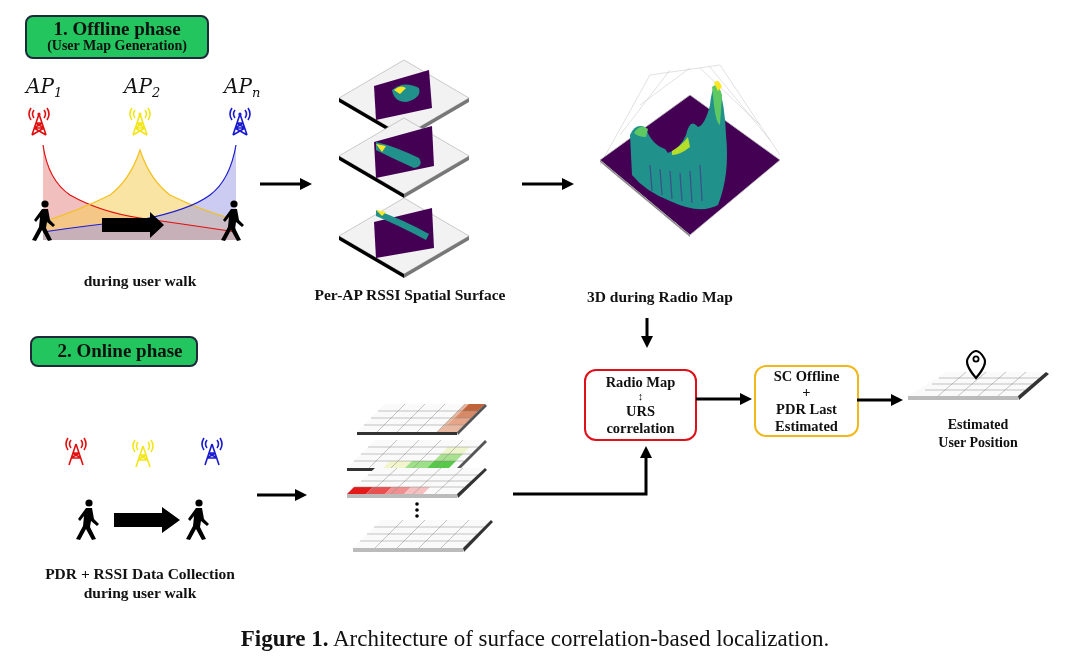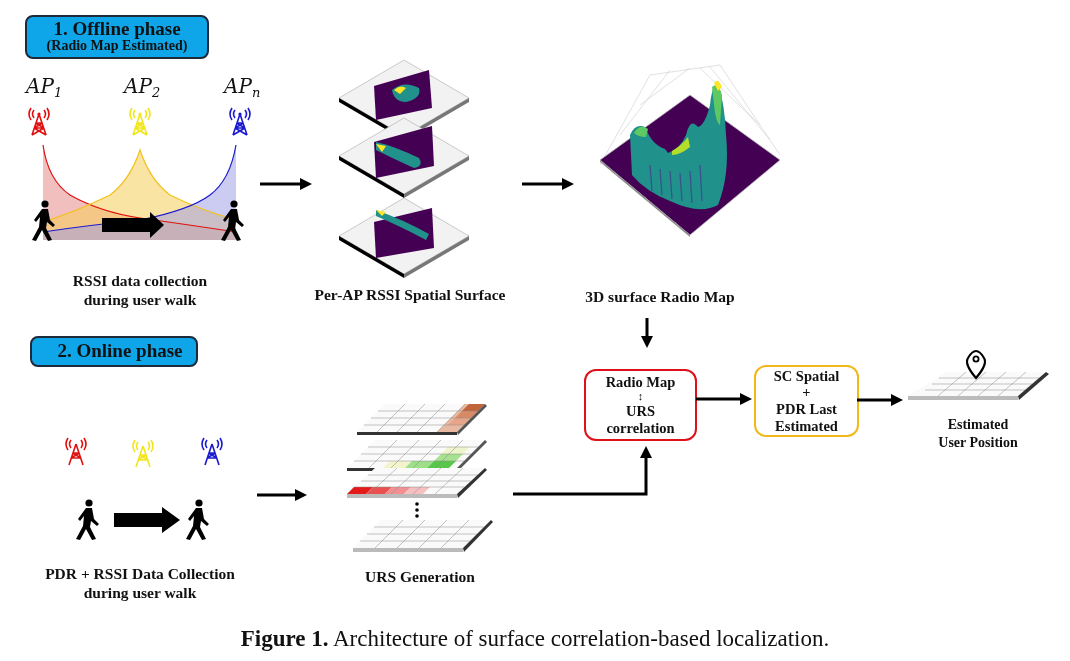--- a/index.html
+++ b/index.html
@@ -1,33 +1,33 @@
 <!DOCTYPE html>
 <html><head>
 <meta charset="utf-8">
 <style>
   html, body { margin:0; padding:0; background:#ffffff; }
   body { width:1070px; height:661px; position:relative; overflow:hidden; font-family:"Liberation Serif","DejaVu Serif",serif; color:#111; }
-  .phase-box { position:absolute; border:2px solid #1e2a3a; border-radius:8px; background:#0ea5e9; text-align:center; font-weight:bold; line-height:1.05; }
+  .phase-box { position:absolute; border:2px solid #1e2a3a; border-radius:8px; background:#22c55e; text-align:center; font-weight:bold; line-height:1.05; }
   .phase-title { font-size:19px; }
   .phase-sub { font-size:14px; }
   .label { position:absolute; text-align:center; font-weight:bold; font-size:15.5px; line-height:1.25; }
   .ap-label { position:absolute; font-family:"DejaVu Serif",serif; font-style:italic; font-size:20px; }
   .ap-label sub { font-size:13px; font-style:italic; vertical-align:-4px; }
   .flow-box { position:absolute; border:2.5px solid; border-radius:12px; background:#fff; text-align:center; font-weight:bold; font-size:14.5px; line-height:1.15; display:flex; flex-direction:column; justify-content:center; }
   .caption { position:absolute; left:0; width:1070px; top:626px; text-align:center; font-size:23px; }
   .caption b { font-weight:bold; }
   svg { position:absolute; overflow:visible; }
 </style>
 </head>
 <body>
 
 <div class="phase-box" style="left:25px;top:15px;width:180px;height:40px;">
   <div class="phase-title" style="margin-top:2px;">1. Offline phase</div>
-  <div class="phase-sub">(Radio Map Estimated)</div>
+  <div class="phase-sub">(User Map Generation)</div>
 </div>
 
 <div class="ap-label" style="left:26px;top:74px;">
   <span>AP</span><sub>1</sub>
 </div>
 <div class="ap-label" style="left:124px;top:74px;">
   <span>AP</span><sub>2</sub>
 </div>
 <div class="ap-label" style="left:224px;top:74px;">
   <span>AP</span><sub>n</sub>
@@ -68,21 +68,20 @@
 <svg width="28" height="42" style="left:30px;top:200px;" viewBox="0 0 28 42">
   <circle cx="15" cy="4" r="3.6" fill="#000"></circle>
     <path d="M12 9 L18 9 L20 20 L25 25 L23 27 L17 22 L16 28 L22 40 L18 41 L12 30 L6 41 L2 40 L9 27 L10 17 L6 22 L4 20 Z" fill="#000"></path>
 </svg>
 <svg width="28" height="42" style="left:219px;top:200px;" viewBox="0 0 28 42">
   <circle cx="15" cy="4" r="3.6" fill="#000"></circle>
     <path d="M12 9 L18 9 L20 20 L25 25 L23 27 L17 22 L16 28 L22 40 L18 41 L12 30 L6 41 L2 40 L9 27 L10 17 L6 22 L4 20 Z" fill="#000"></path>
 </svg>
 
 <div class="label" style="left:30px;top:271px;width:220px;">
-  <div>RSSI data collection</div>
   <div>during user walk</div>
 </div>
 
 <svg width="52" height="12" style="left:260px;top:178px;">
   <line x1="0" y1="6" x2="42" y2="6" stroke="#000" stroke-width="3"></line>
     <path d="M40 0 L52 6 L40 12 Z" fill="#000"></path>
 </svg>
 
 <svg width="140" height="230" style="left:334px;top:50px;" viewBox="0 0 140 230">
   <g>
@@ -134,21 +133,21 @@
   <path d="M122 22 Q128 16 132 30 L130 60 Q126 58 124 40 Z" fill="#5ec962"></path>
   <path d="M44 68 Q50 58 58 64 L56 72 Q48 72 44 68 Z" fill="#5ec962"></path>
   <path d="M82 86 Q92 80 98 72 L100 82 Q90 90 82 90 Z" fill="#b5de2b"></path>
   <path d="M124 18 Q128 12 132 22 L128 26 Z" fill="#fde725"></path>
   <path d="M60 100 L62 126 M70 104 L72 130 M80 106 L82 134 M90 108 L92 136 M100 106 L102 138 M110 100 L112 136" stroke="#3b528b" stroke-width="1.3"></path>
   <g stroke="#bbb" stroke-width="0.5">
     <path d="M10 95 L14 100 M25 108 L29 113 M40 120 L44 125 M55 132 L59 137 M70 145 L74 150 M85 157 L89 162"></path>
   </g>
 </svg>
 
-<div class="label" style="left:560px;top:287px;width:200px;">3D surface Radio Map</div>
+<div class="label" style="left:560px;top:287px;width:200px;">3D during Radio Map</div>
 
 <svg width="12" height="30" style="left:641px;top:318px;">
   <line x1="6" y1="0" x2="6" y2="20" stroke="#000" stroke-width="3"></line>
     <path d="M0 18 L6 30 L12 18 Z" fill="#000"></path>
 </svg>
 
 <div class="phase-box" style="left:30px;top:336px;width:152px;height:27px;padding-left:12px;">
   <div class="phase-title" style="margin-top:3px;">2. Online phase</div>
 </div>
 
@@ -240,42 +239,41 @@
     <path d="M8 158 L36 130 L146 130 L118 158 Z" fill="#fafafa"></path>
     <g stroke="#888" stroke-width="0.5">
         <path d="M29 137 L139 137 M22 144 L132 144 M15 151 L125 151 M58 130 L30 158 M80 130 L52 158 M102 130 L74 158 M124 130 L96 158"></path>
       </g>
     <path d="M8 158 L118 158 L118 162 L8 162 Z" fill="#bbb"></path>
       <path d="M118 158 L146 130 L148 132 L119 162 Z" fill="#333"></path>
   </g>
 </svg>
 
 <div class="label" style="left:320px;top:567px;width:200px;">
-  <div>URS Generation</div>
 </div>
 
 <svg width="140" height="50" style="left:513px;top:446px;">
   <polyline points="0,48 133,48 133,10" fill="none" stroke="#000" stroke-width="3"></polyline>
   <path d="M127 12 L133 0 L139 12 Z" fill="#000"></path>
 </svg>
 
 <div class="flow-box" style="left:584px;top:369px;width:109px;height:68px;border-color:#e0101a;">
   <div>Radio Map</div>
   <div style="font-size:11px;">↕</div>
   <div>URS</div>
   <div>correlation</div>
 </div>
 
 <svg width="56" height="12" style="left:696px;top:393px;">
   <line x1="0" y1="6" x2="46" y2="6" stroke="#000" stroke-width="3"></line>
     <path d="M44 0 L56 6 L44 12 Z" fill="#000"></path>
 </svg>
 
 <div class="flow-box" style="left:754px;top:365px;width:101px;height:68px;border-color:#f0b81a;">
-  <div>SC Spatial</div>
+  <div>SC Offline</div>
   <div>+</div>
   <div>PDR Last</div>
   <div>Estimated</div>
 </div>
 
 <svg width="46" height="12" style="left:857px;top:394px;">
   <line x1="0" y1="6" x2="36" y2="6" stroke="#000" stroke-width="3"></line>
     <path d="M34 0 L46 6 L34 12 Z" fill="#000"></path>
 </svg>
 

